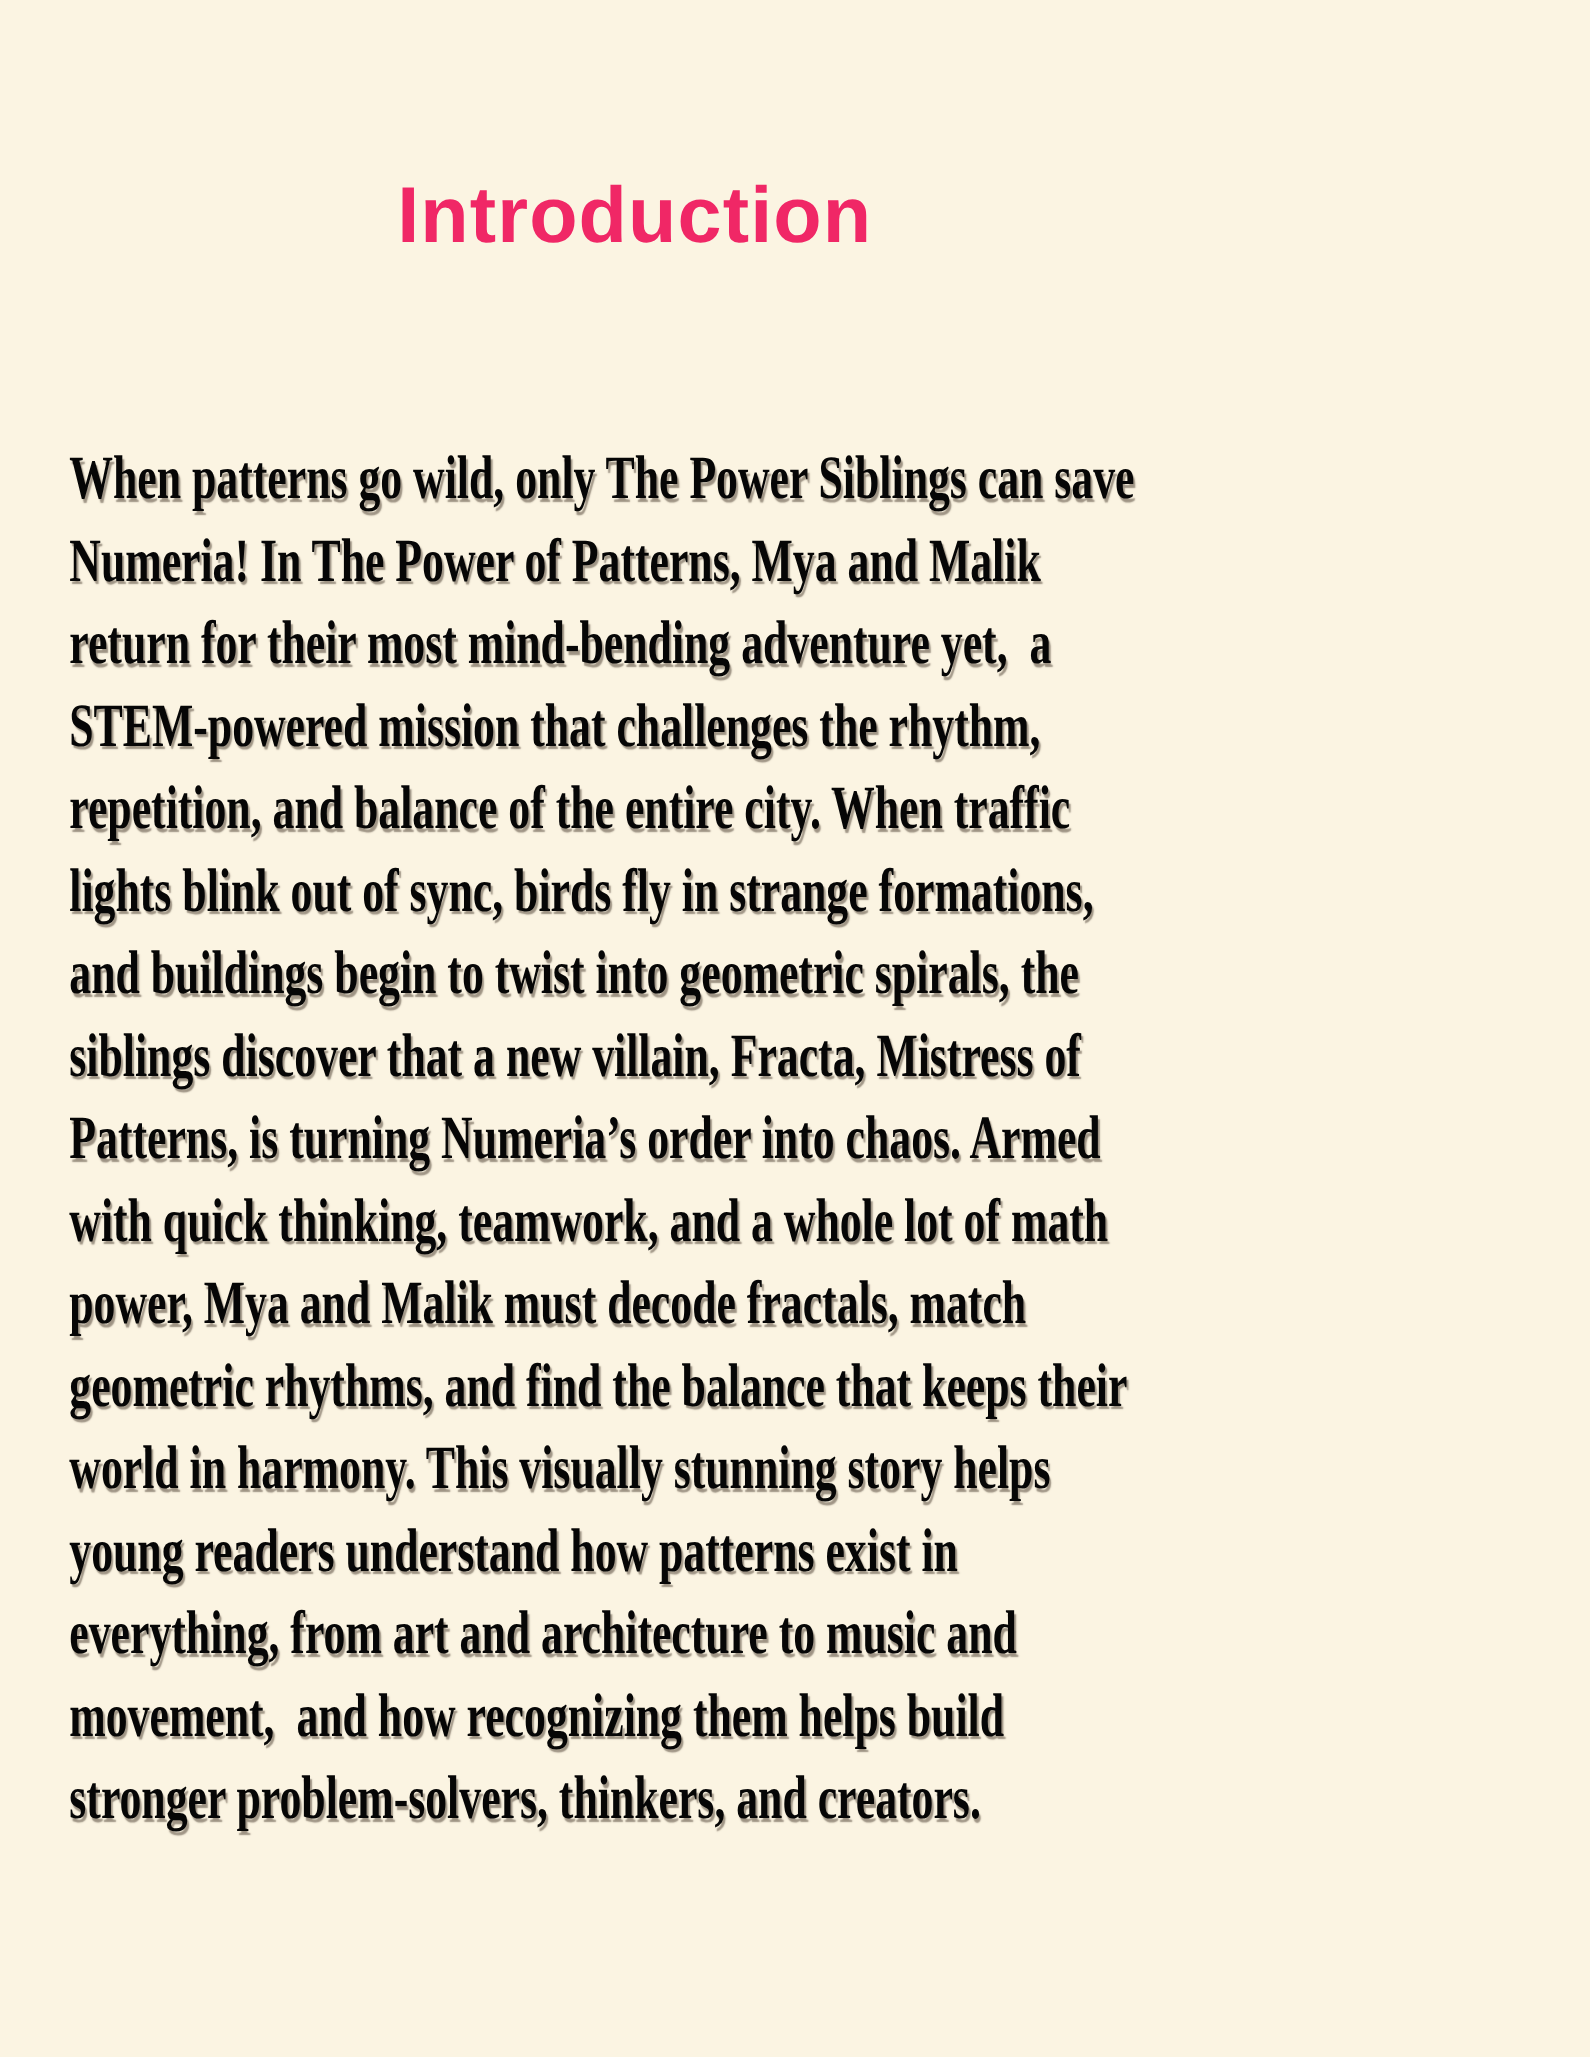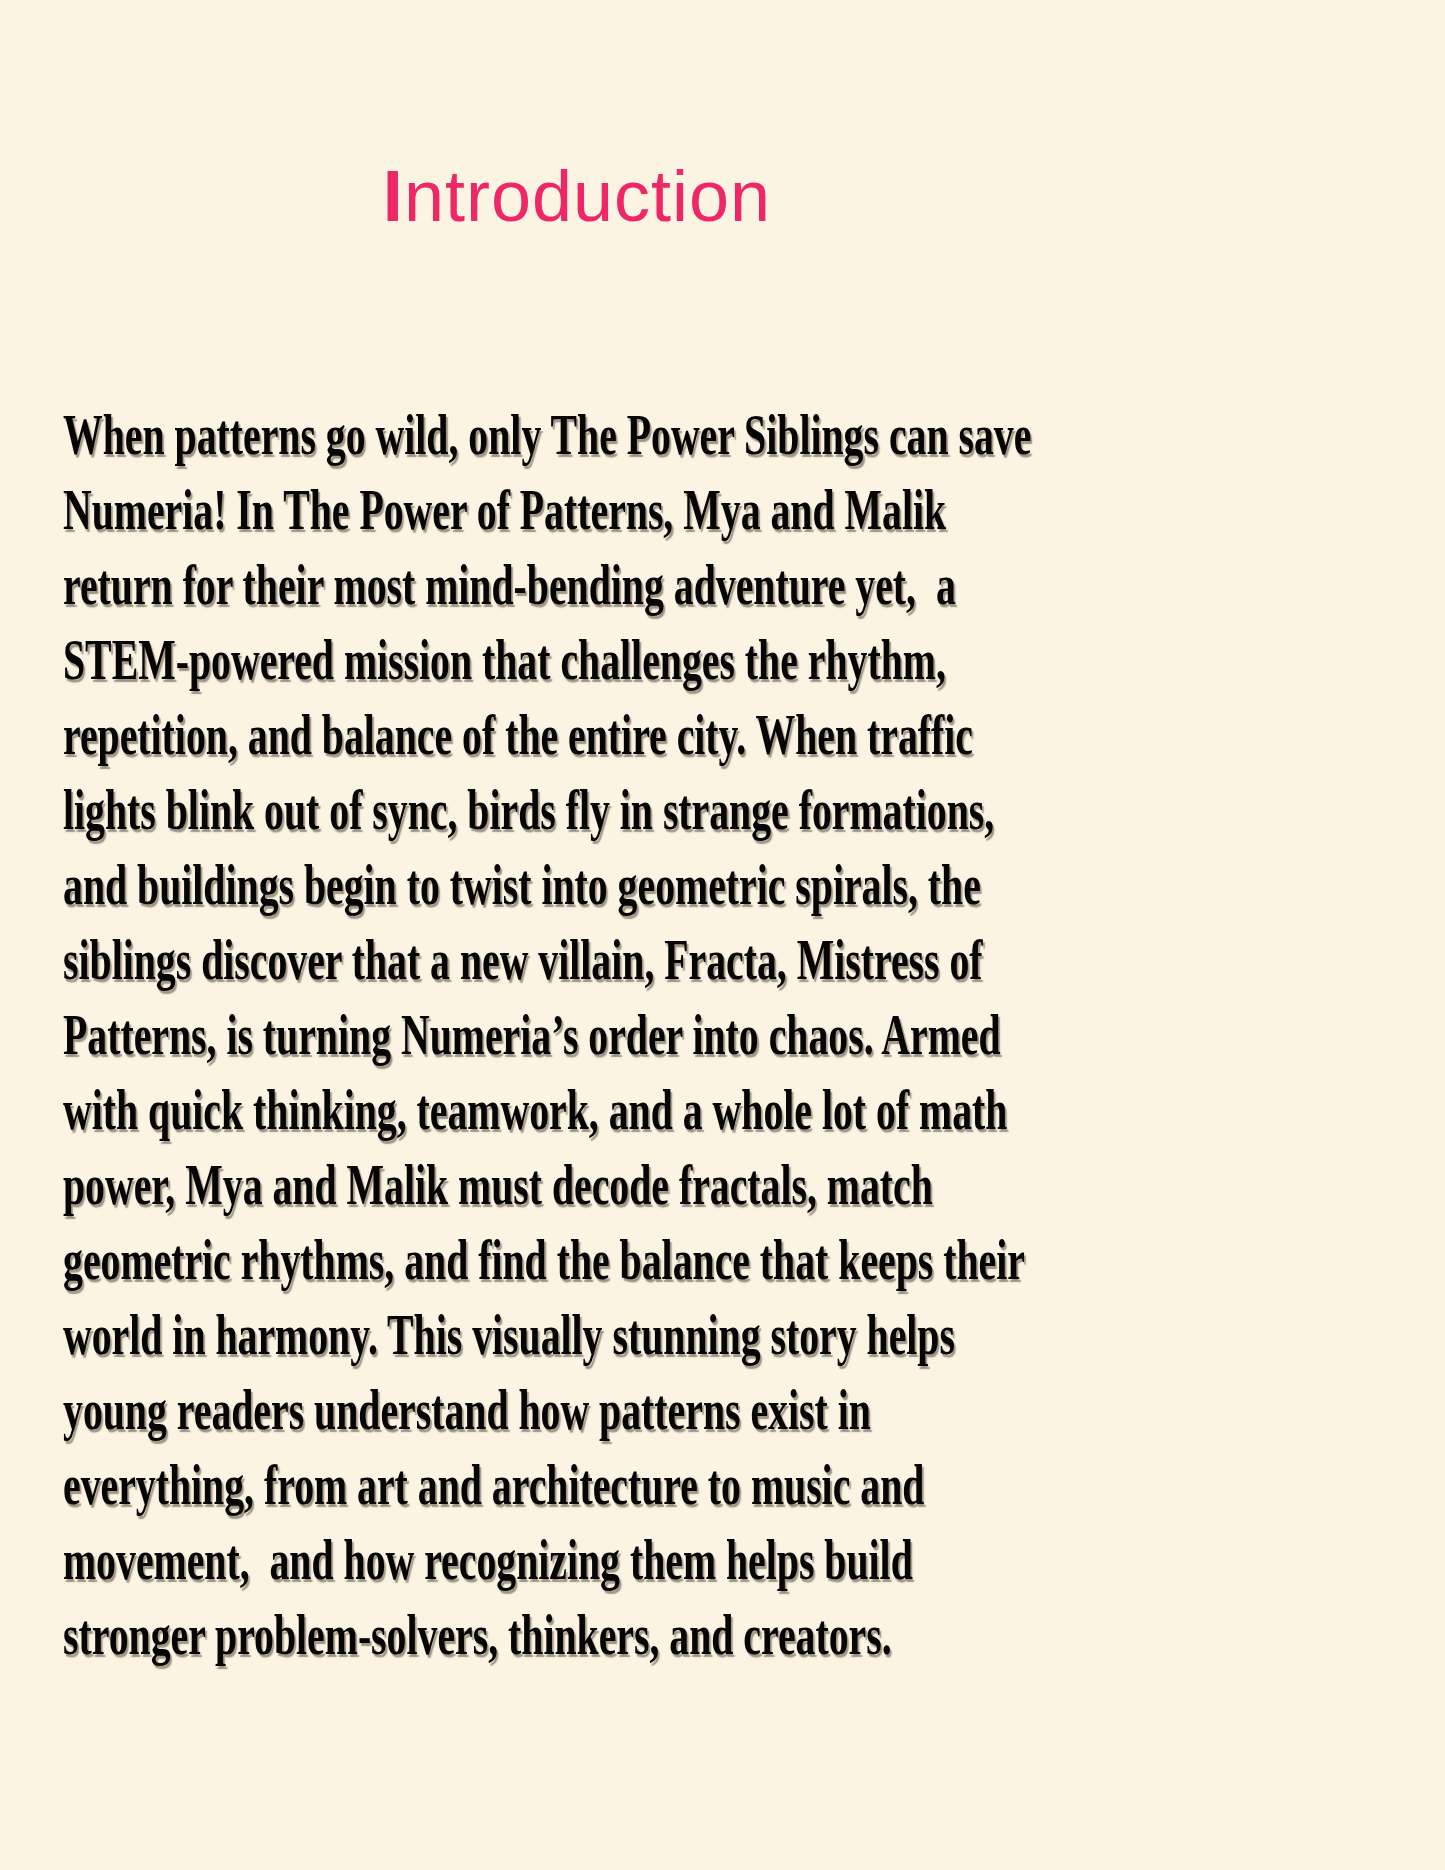--- a/index.html
+++ b/index.html
@@ -21,21 +21,21 @@
     color: #F02766;
     font-family: "Liberation Sans", "DejaVu Sans", sans-serif;
     font-size: 72px;
     line-height: 1;
     letter-spacing: 1px;
   }
   .title .initial {
     font-weight: 800;
   }
   .title .rest {
-    font-weight: 400;
+    font-weight: 700;
   }
   .body-text {
     margin: 166px 0 0 63px;
     width: 1600px;
     transform: scaleX(0.71);
     transform-origin: left top;
     font-family: "Liberation Serif", "DejaVu Serif", serif;
     font-weight: bold;
     font-size: 56px;
     line-height: 75px;

